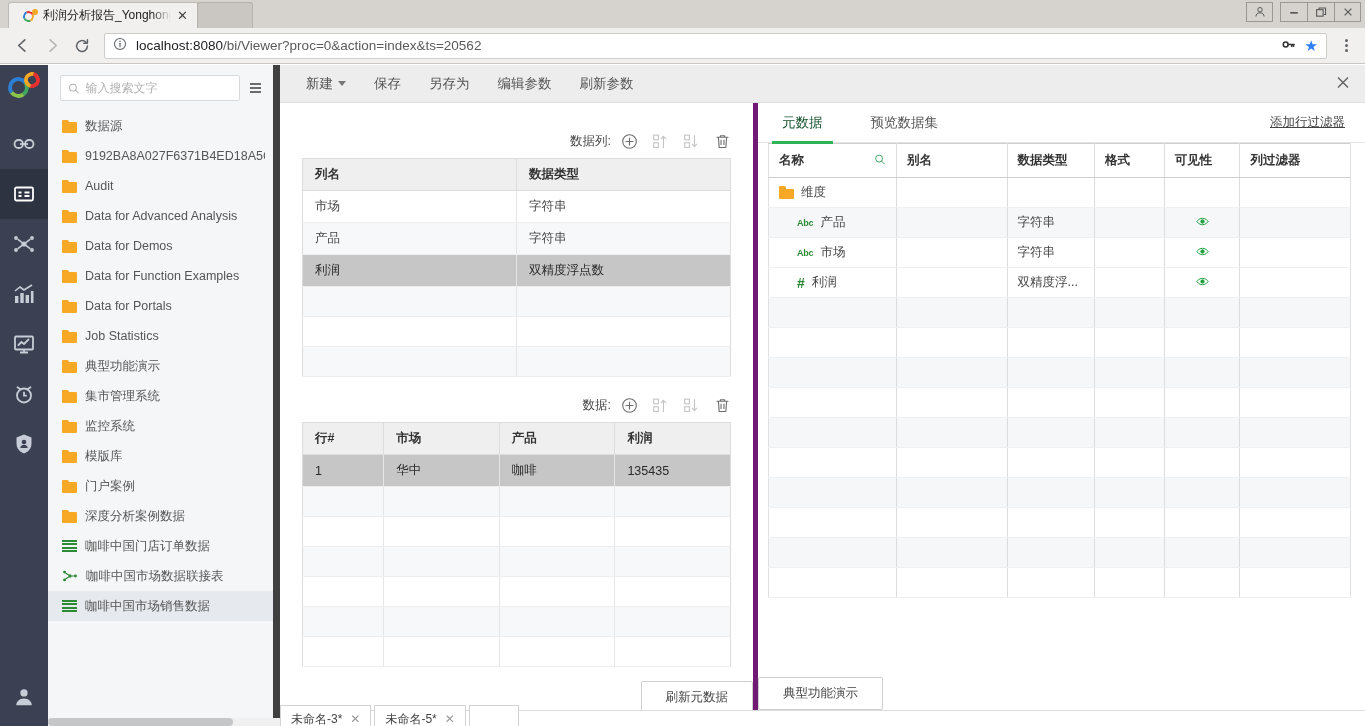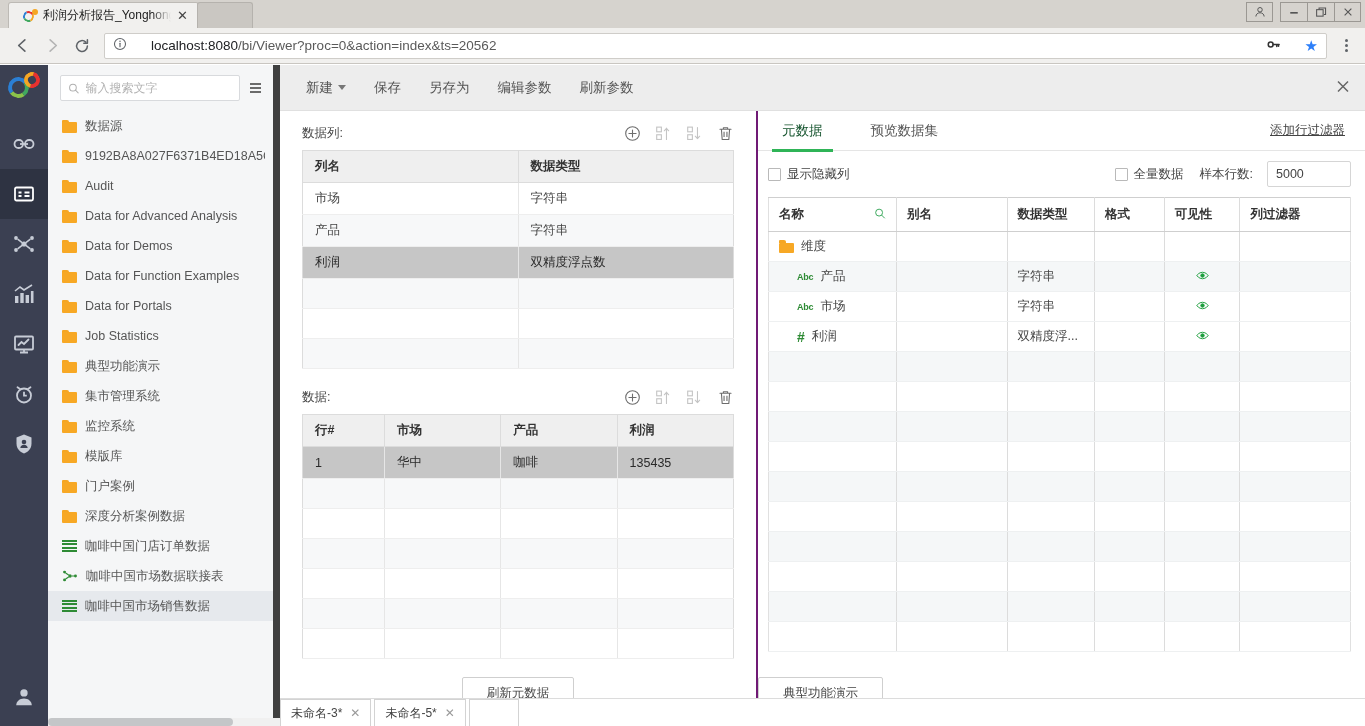--- a/index.html
+++ b/index.html
@@ -67,21 +67,21 @@
     height: 36px; background: #f1f0ee; display: flex; align-items: center;
     padding: 0 8px; gap: 2px; border-bottom: 1px solid #c9c6c1;
   }
   .nav-icon {
     width: 28px; height: 28px; display: flex; align-items: center; justify-content: center;
     color: #5f6368; cursor: pointer; flex: none;
   }
   .nav-icon.disabled { color: #b4b4b4; }
   .omnibox {
     flex: 1; height: 26px; background: #fff; border: 1px solid #cfcdc9;
-    border-radius: 2px; display: flex; align-items: center; gap: 24px;
+    border-radius: 2px; display: flex; align-items: center; gap: 9px;
     padding: 0 8px; margin: 0 6px; font-size: 13.5px; color: #5a5a5a;
   }
   .omni-url { flex: 1; white-space: nowrap; overflow: hidden; }
   .omni-url .host { color: #202124; }
   .key-icon { color: #444; flex: none; }
   .star-icon { color: #2d7ff9; flex: none; font-size: 15px; }
   .menu-dots {
     width: 22px; display: flex; flex-direction: column; align-items: center;
     gap: 2px; cursor: pointer; flex: none;
   }
@@ -169,42 +169,42 @@
   .ic-table i:nth-child(4) { top: 10.5px; }
   .ic-join { width: 16px; height: 14px; flex: none; color: #2e8b35; }
   .tree-scroll-h {
     position: absolute; bottom: 0; left: 0; height: 8px; width: 232px; background: #f0f0f0;
   }
   .tree-scroll-h .thumb { height: 8px; width: 185px; background: #c4c6c8; border-radius: 4px; }
 
   
   .main { flex: 1; display: flex; flex-direction: column; min-width: 0; }
   .main-toolbar {
-    height: 46px; background: #ededed; display: flex; align-items: center;
+    height: 38px; background: #ededed; display: flex; align-items: center;
     padding: 0 12px; gap: 0px; position: relative; border-bottom: 1px solid #e0e0e0;
   }
   .tb-item {
     font-size: 13.5px; color: #555; padding: 0 14px; cursor: pointer;
     display: flex; align-items: center; gap: 5px; height: 38px;
   }
   .caret-down {
     width: 0; height: 0; border-left: 4px solid transparent; border-right: 4px solid transparent;
     border-top: 5px solid #777; display: inline-block;
   }
   .tb-close {
     position: absolute; right: 14px; top: 50%; transform: translateY(-50%);
     font-size: 18px; color: #666; cursor: pointer; line-height: 1;
   }
 
   .work-area { flex: 1; display: flex; min-height: 0; }
 
   
   .left-col {
     width: 478px; flex: none; display: flex; flex-direction: column;
-    border-right: 2px solid #701a75; padding: 0 0 0 0; position: relative;
+    border-right: 5px solid #701a75; padding: 16px 0 0 0; position: relative; align-items: flex-end;
   }
   .section-head {
     display: flex; align-items: center; padding: 14px 22px 8px 22px; gap: 10px;
   }
   .section-title { font-size: 12.5px; color: #444; flex: 1; }
   .sec-icons { display: flex; align-items: center; gap: 14px; }
   .sec-icon { cursor: pointer; color: #6d6d6d; display: flex; }
   .sec-icon.dim { color: #c4c4c4; }
 
   .grid {
@@ -291,22 +291,22 @@
   .hash-badge { font-size: 14px; color: #2e8b35; font-weight: bold; }
   .eye { color: #1e9e3e; font-size: 12px; }
   .center { text-align: center; }
   .srch-head-icon { position: absolute; right: 10px; top: 50%; transform: translateY(-50%); color: #3aa85c; }
 
   .right-footer { padding: 14px 0 16px 0; display: flex; justify-content: flex-start; padding-left: 0; }
   .right-footer .btn { margin-left: 0; }
 
   
   .bottom-bar {
-    position: absolute; left: 280px; right: 0; bottom: 0; height: 28px;
-    border-top: 1px solid #dcdcdc; background: #fff; display: flex; align-items: flex-end;
+    position: absolute; left: 280px; right: 0; bottom: 0; height: 16px;
+    border-top: 1px solid #dcdcdc; background: #fff; display: flex; align-items: center;
   }
   .btab {
     height: 27px; border: 1px solid #d3d3d3; border-bottom: none; background: #fff;
     display: flex; align-items: center; gap: 8px; padding: 0 10px; font-size: 12px;
     color: #444; cursor: pointer; margin-right: 3px;
   }
   .btab .x { color: #999; font-size: 12px; }
   .btab.blank { min-width: 50px; }
 </style>
 </head>
@@ -764,33 +764,20 @@
         <div class="tabs-row">
           <div class="rtab active">
               <span>元数据</span>
             </div>
           <div class="rtab">
               <span>预览数据集</span>
             </div>
           <div class="add-filter-link">添加行过滤器</div>
         </div>
 
-        <div class="opts-row">
-          <label class="chk-wrap">
-            <span class="chk"></span>
-            <span>显示隐藏列</span>
-          </label>
-          <div class="spacer"></div>
-          <label class="chk-wrap">
-            <span class="chk"></span>
-            <span>全量数据</span>
-          </label>
-          <span class="sample-label">样本行数:</span>
-          <input class="sample-input" type="text" value="5000" style="">
-        </div>
 
         <div class="meta-wrap">
           <table class="meta-grid">
             <thead>
                 <tr id="meta-head">
                   <th style="width:22%">
      <span>名称</span>
      <span class="srch-head-icon"><svg width="12" height="12" viewBox="0 0 16 16">
                         <circle cx="6.8" cy="6.8" r="4.6" fill="none" stroke="#3aa85c" stroke-width="1.3"></circle>
                         <path d="M10.3 10.3L14 14" stroke="#3aa85c" stroke-width="1.3" stroke-linecap="round"></path>

